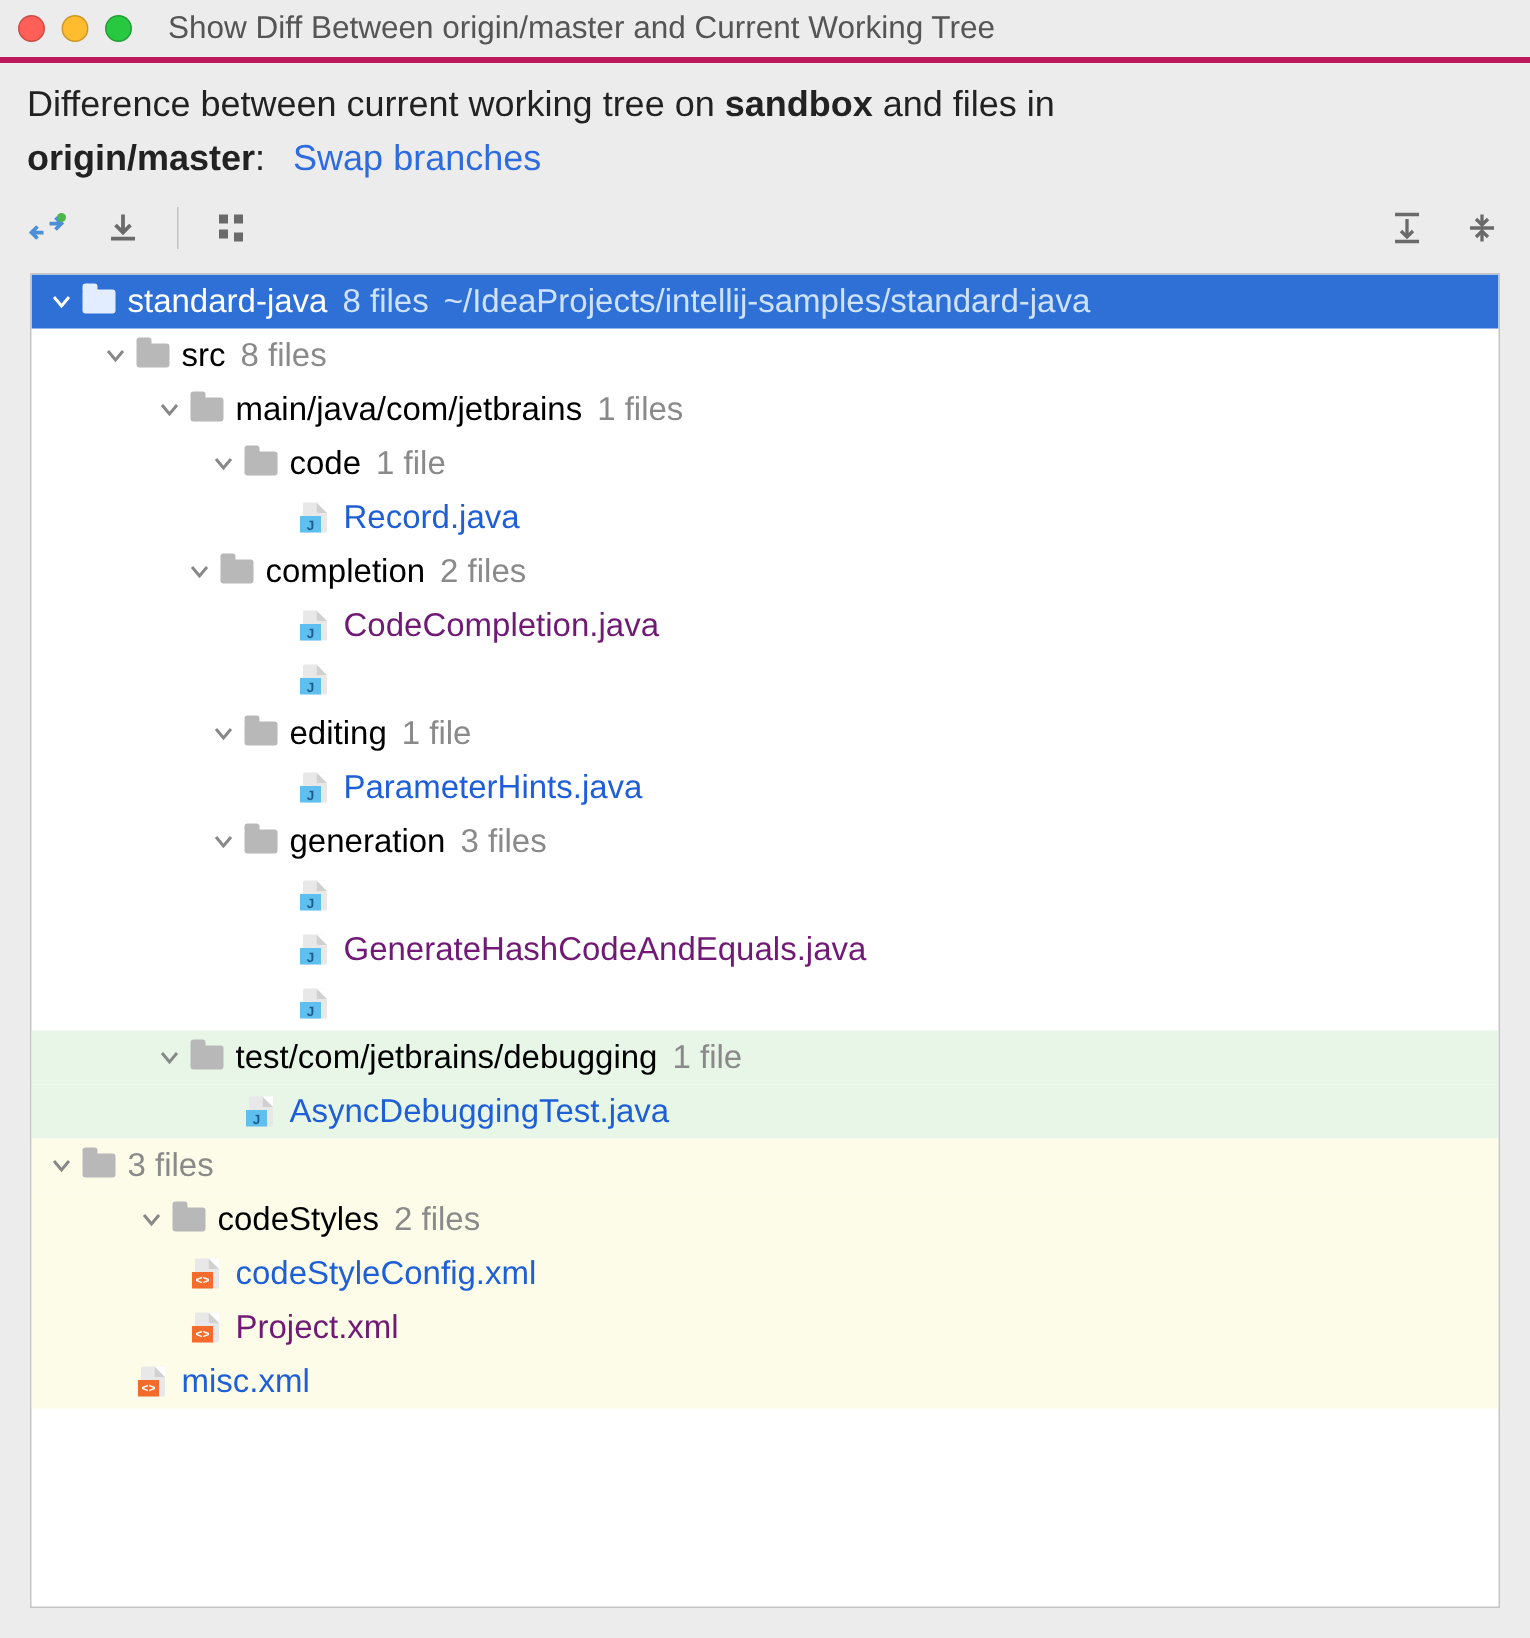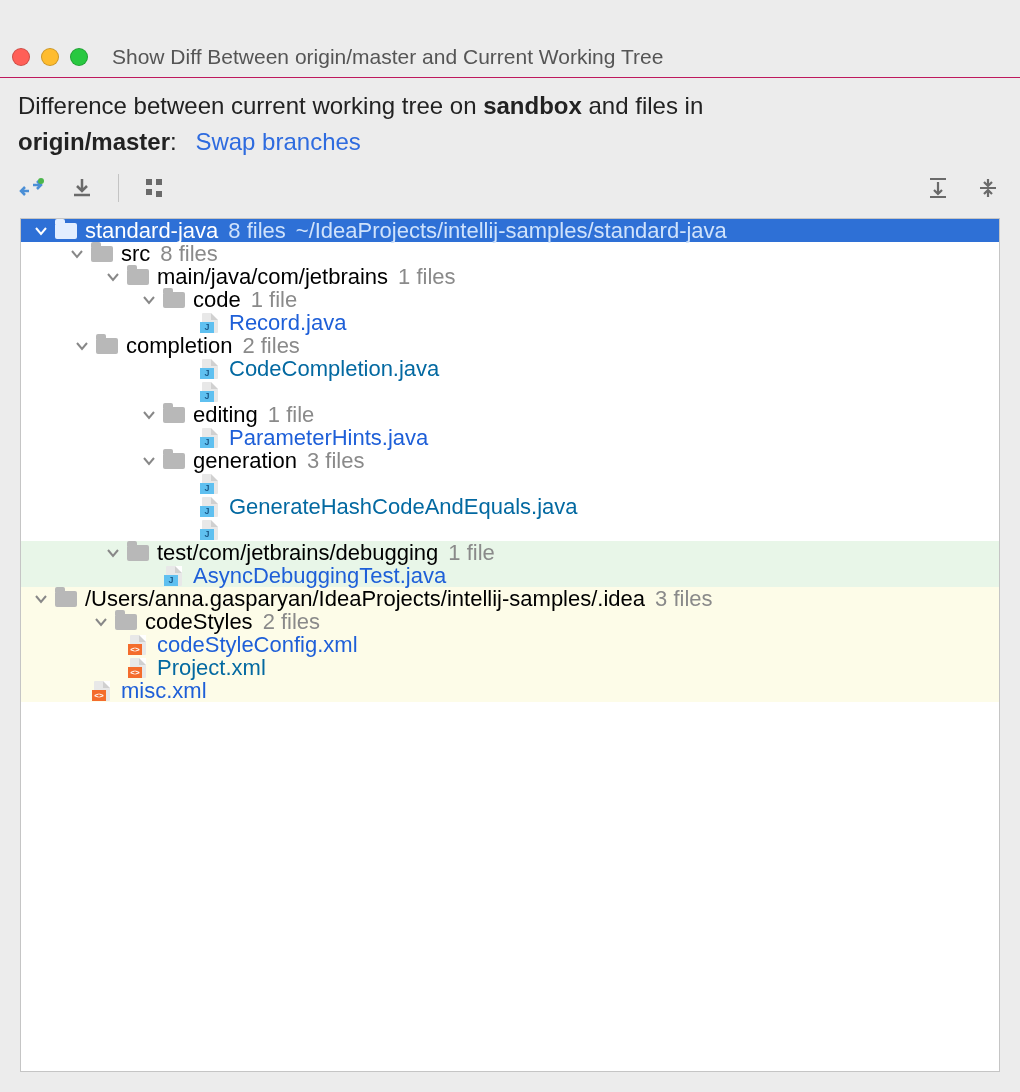--- a/index.html
+++ b/index.html
@@ -12,22 +12,21 @@
   overflow: hidden;
   display: flex;
   flex-direction: column;
 }
 .titlebar {
   height: 42px;
   display: flex;
   align-items: center;
   background: #ECECEC;
   padding: 0 12px;
-  border-bottom: 1px solid #be185d;
-  margin-top: 36px;
+  border-bottom: 4px solid #be185d;
 }
 .traffic { display: flex; gap: 11px; margin-right: 24px; }
 .traffic .dot { width: 18px; height: 18px; border-radius: 50%; border: 1px solid rgba(0,0,0,0.2); }
 .dot.red { background: #FF5F57; }
 .dot.yellow { background: #FEBC2E; }
 .dot.green { background: #28C840; }
 .title-text { color: #555; font-size: 21px; font-weight: 400; }
 
 .header-desc {
   padding: 10px 18px 6px 18px;
@@ -55,21 +54,21 @@
   background: #FFFFFF;
   border: 1px solid #C5C5C5;
   border-radius: 0;
   flex: 1;
   overflow: auto;
   font-size: 22px;
 }
 .row {
   display: flex;
   align-items: center;
-  height: 23px;
+  height: 36px;
   padding-left: 8px;
   white-space: nowrap;
 }
 .row.selected { background: #2E70D6; color: #FFF; }
 .row.selected .count { color: #CFE2FB; }
 .row.selected .path { color: #CFE2FB; }
 .row.bg-green { background: #E8F6E8; }
 .row.bg-yellow { background: #FDFCE8; }
 
 .chev { width: 24px; display: inline-flex; justify-content: center; color: #888; cursor: pointer; }
@@ -90,21 +89,21 @@
 
 .xml-icon { width: 20px; height: 20px; position: relative; }
 .xml-icon .page { width: 16px; height: 20px; background:#E8E8E8; border-radius:1px; position:absolute; top:0; left:2px; }
 .xml-icon .corner { position:absolute; top:0; right:2px; border-top:7px solid #FFF; border-left:7px solid #D0D0D0; }
 .xml-icon .t { position:absolute; bottom:0; left:0; width:14px; height:11px; background:#F46C2C; color:#FFF; font-size:8px; font-weight:700; display:flex; align-items:center; justify-content:center; }
 
 .label { margin-right: 10px; }
 .count { color: #8A8A8A; }
 .path { color: #8A8A8A; margin-left: 10px; }
 .txt-blue { color:#1E5FD8; }
-.txt-green { color:#0369a1; }
+.txt-green { color:#701a75; }
 </style>
 </head>
 <body>
 
 <div class="titlebar">
   <div class="traffic">
     <div class="dot red"></div>
     <div class="dot yellow"></div>
     <div class="dot green"></div>
   </div>
@@ -206,21 +205,21 @@
       <span class="chev"></span>
       <span class="ficon">
         <span class="java-icon">
           <span class="page"></span>
           <span class="corner"></span>
           <span class="j">J</span>
         </span>
       </span>
       <span class="label txt-blue">Record.java</span>
     </div>
-    <div class="row" style="padding-left: 49px;">
+    <div class="row" style="padding-left: 100px;">
       <span class="chev">
         <svg width="14" height="14" viewBox="0 0 14 14">
           <path d="M2 4 L7 10 L12 4" stroke="currentColor" stroke-width="2" fill="none"></path>
         </svg>
       </span>
       <span class="ficon">
         <span class="folder"></span>
       </span>
       <span class="label">completion</span>
       <span class="count">2 files</span>
@@ -337,21 +336,20 @@
     </div>
     <div class="row bg-yellow" style="padding-left: 8px;">
       <span class="chev">
         <svg width="14" height="14" viewBox="0 0 14 14">
           <path d="M2 4 L7 10 L12 4" stroke="currentColor" stroke-width="2" fill="none"></path>
         </svg>
       </span>
       <span class="ficon">
         <span class="folder"></span>
       </span>
-      <span class="label">/Users/anna.gasparyan/IdeaProjects/intellij-samples/.idea</span>
       <span class="count">3 files</span>
     </div>
     <div class="row bg-yellow" style="padding-left: 68px;">
       <span class="chev">
         <svg width="14" height="14" viewBox="0 0 14 14">
           <path d="M2 4 L7 10 L12 4" stroke="currentColor" stroke-width="2" fill="none"></path>
         </svg>
       </span>
       <span class="ficon">
         <span class="folder"></span>

